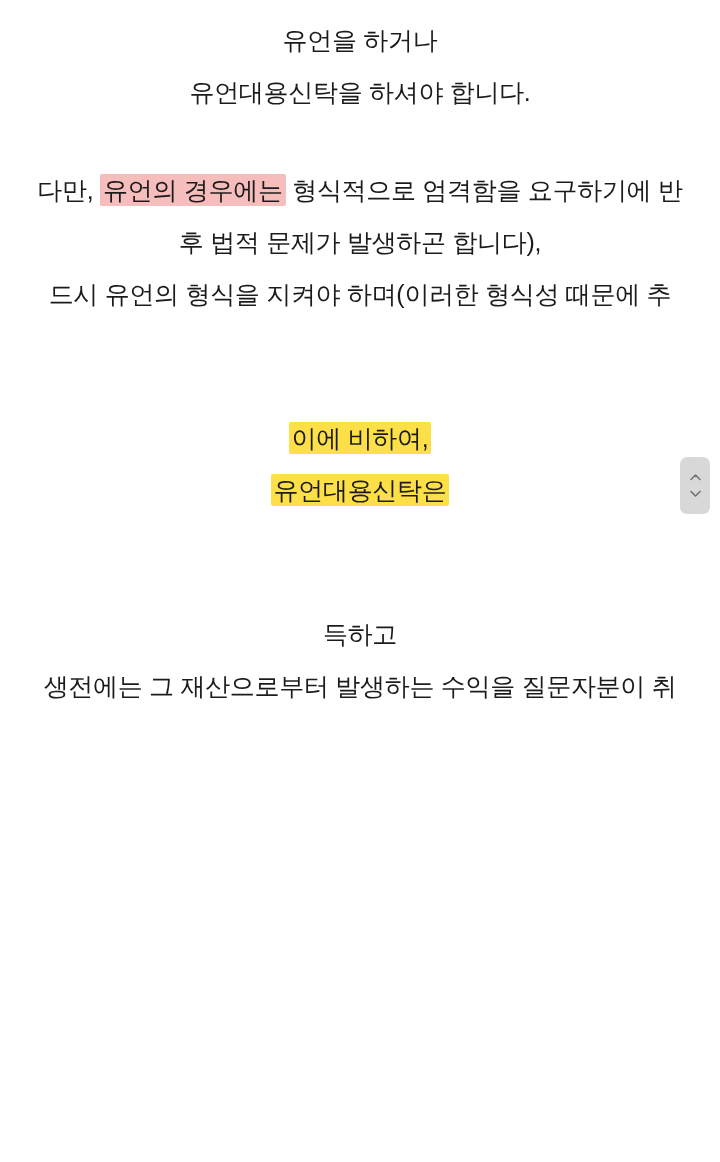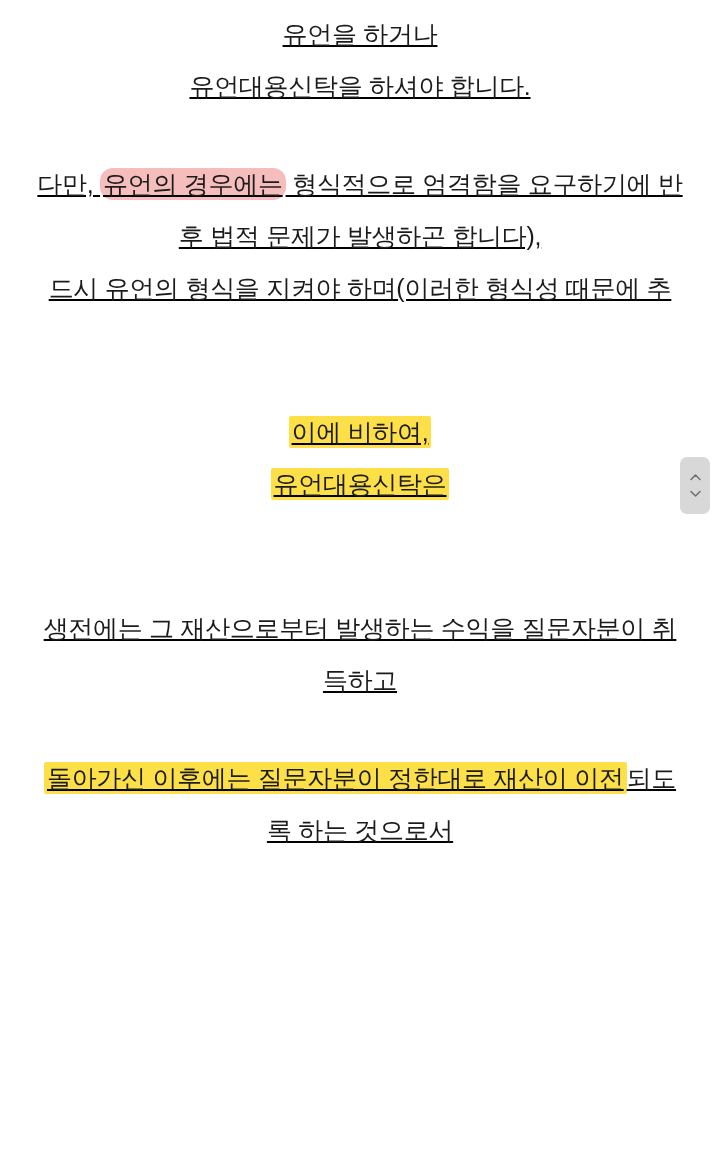--- a/index.html
+++ b/index.html
@@ -12,37 +12,36 @@
     height: 1162px;
     position: relative;
     overflow: hidden;
     font-family: "Liberation Sans", sans-serif;
   }
   .page {
     position: relative;
     width: 720px;
     height: 1162px;
     box-sizing: border-box;
-    padding: 8px 36px;
-    text-decoration: underline;
+    padding: 14px 36px;
   }
   .para {
     text-align: center;
     font-size: 25px;
     line-height: 52px;
     color: #1b1b1b;
     letter-spacing: -0.3px;
     word-break: keep-all;
   }
   .gap-md { height: 46px; }
 
   .hl-pink {
     background: #f6bdbd;
     padding: 2px 3px;
-    border-radius: 13px;
+    border-radius: 2px;
     box-decoration-break: clone;
     -webkit-box-decoration-break: clone;
   }
   .hl-green {
     background: #fde047;
     padding: 2px 3px;
     border-radius: 2px;
     box-decoration-break: clone;
     -webkit-box-decoration-break: clone;
   }
@@ -88,28 +87,24 @@
       <div class="gap-md"></div>
       <div class="para">
         <div><span class="hl-green">이에 비하여,</span></div>
         <div><span class="hl-green">유언대용신탁은</span></div>
       </div>
       <div class="gap-md"></div>
       <div class="para">
       </div>
       <div class="gap-md"></div>
       <div class="para">
+        <div><span>득하고</span></div>
         <div><span>생전에는 그 재산으로부터 발생하는 수익을 질문자분이 취</span></div>
-        <div><span>득하고</span></div>
       </div>
       <div class="gap-md"></div>
-      <div class="para">
-        <div><span class="hl-green">돌아가신 이후에는 질문자분이 정한대로 재산이 이전</span><span>되도</span></div>
-        <div><span>록 하는 것으로서</span></div>
-      </div>
       <div class="gap-md"></div>
     </div>
 
   <div class="scroll-nav">
     <span class="chev">
       <svg width="13" height="13" viewBox="0 0 13 13">
           <path d="M2 8.5 L6.5 4 L11 8.5" fill="none" stroke="#6b6b6b" stroke-width="1.6" stroke-linecap="round" stroke-linejoin="round"></path>
         </svg>
     </span>
     <span class="chev">

